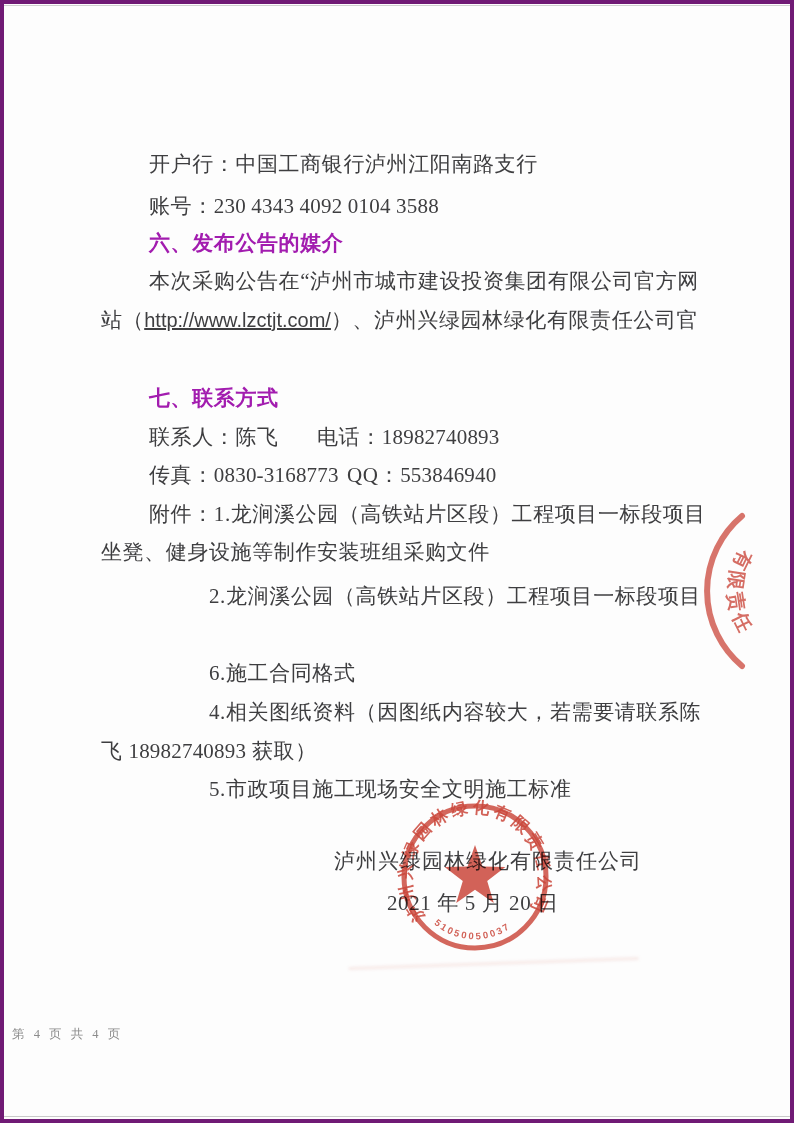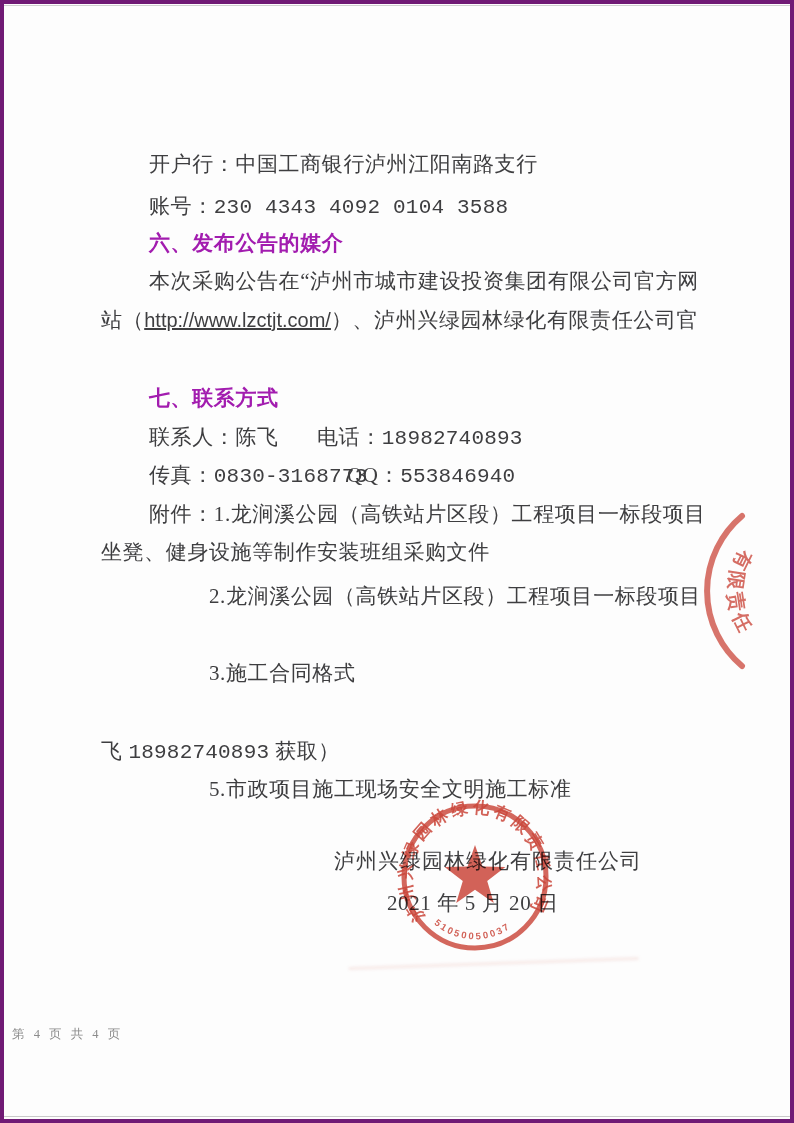--- a/index.html
+++ b/index.html
@@ -20,21 +20,21 @@
     content:"";position:absolute;left:0;bottom:2px;width:100%;height:1px;background:#c9c9c9;
   }
   .ln{
     position:absolute;
     font-size:21px;
     letter-spacing:0.6px;
     white-space:nowrap;
     line-height:1;
   }
   .bold{font-weight:bold;color:#a21caf;}
-  .num{font-family:Liberation Mono, monospace;letter-spacing:0.2px;}
+  .num{font-family:Liberation Serif, serif;letter-spacing:0.2px;}
   .url{font-family:"Liberation Sans","DejaVu Sans",sans-serif;font-size:20px;letter-spacing:0;}
   .u{text-decoration:underline;}
   .footer{
     position:absolute;left:8px;top:1022px;width:100%;
     font-size:12.5px;color:#8b8b8b;letter-spacing:3px;
   }
   .stamp{
     position:absolute;
     mix-blend-mode:multiply;
     opacity:0.93;
@@ -80,22 +80,23 @@
     <span>QQ：</span><span class="num">553846940</span>
   </div>
 
   <div class="ln" style="left:145px;top:500px;">
     <span>附件：</span><span>1.龙涧溪公园（高铁站片区段）工程项目一标段项目</span>
   </div>
   <div class="ln" style="left:97px;top:538px;font-family:Liberation Serif, serif;">坐凳、健身设施等制作安装班组采购文件</div>
 
   <div class="ln" style="left:205px;top:582px;">2.龙涧溪公园（高铁站片区段）工程项目一标段项目</div>
 
-  <div class="ln" style="left:205px;top:659px;">3.施工合同格式</div>
+  <div class="ln" style="left:205px;top:659px;">6.施工合同格式</div>
 
+  <div class="ln" style="left:205px;top:698px;">4.相关图纸资料（因图纸内容较大，若需要请联系陈</div>
   <div class="ln" style="left:97px;top:737px;">
     <span>飞 </span><span class="num">18982740893</span><span> 获取）</span>
   </div>
 
   <div class="ln" style="left:205px;top:775px;">5.市政项目施工现场安全文明施工标准</div>
 
   <div class="ln" style="left:330px;top:847px;letter-spacing:1px;">泸州兴绿园林绿化有限责任公司</div>
   <div class="ln" style="left:383px;top:889px;">2021 年 5 月 20 日</div>
 
   <svg class="stamp" style="left:393px;top:795px;" width="156" height="156" viewBox="-78 -78 156 156">

